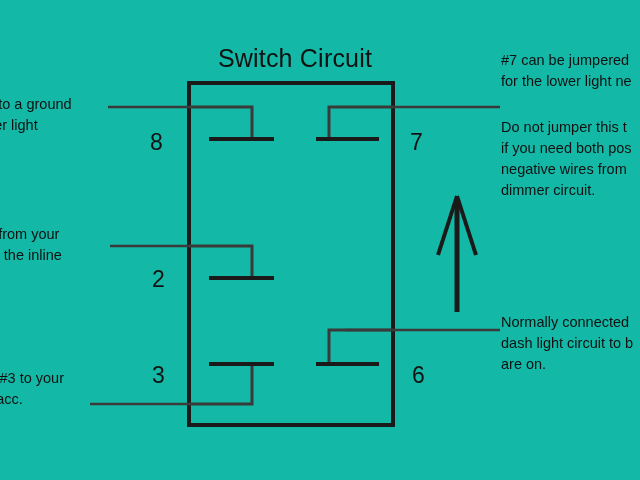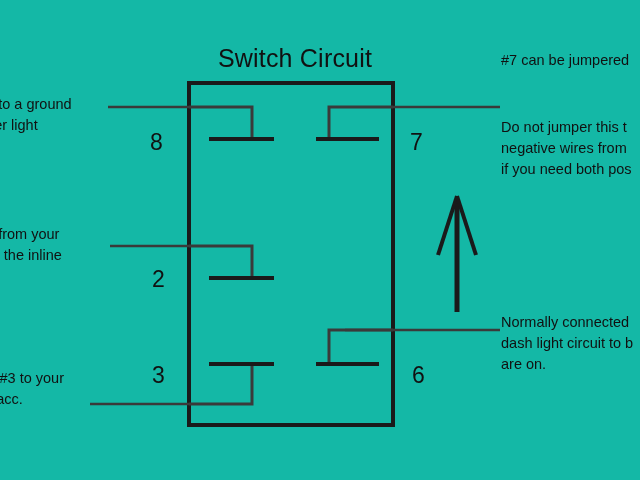--- a/index.html
+++ b/index.html
@@ -128,26 +128,28 @@
     <span class="note-line">with the inline</span>
   </div>
 
   <div class="note note-left" id="note-left-3">
     <span class="note-line">nnect #3 to your</span>
     <span class="note-line">ay or acc.</span>
   </div>
 
   <div class="note note-right" id="note-right-7">
     <span class="note-line">#7 can be jumpered</span>
+    <span class="note-line">for the lower light ne</span>
   </div>
 
   <div class="note note-right" id="note-right-nojumper">
     <span class="note-line">Do not jumper this t</span>
+    <span class="note-line">if you need both pos</span>
     <span class="note-line">negative wires from</span>
-    <span class="note-line">if you need both pos</span>
+    <span class="note-line">dimmer circuit.</span>
   </div>
 
   <div class="note note-right" id="note-right-6">
     <span class="note-line">Normally connected</span>
     <span class="note-line">dash light circuit to b</span>
     <span class="note-line">are on.</span>
   </div>
 
 </div>
 

